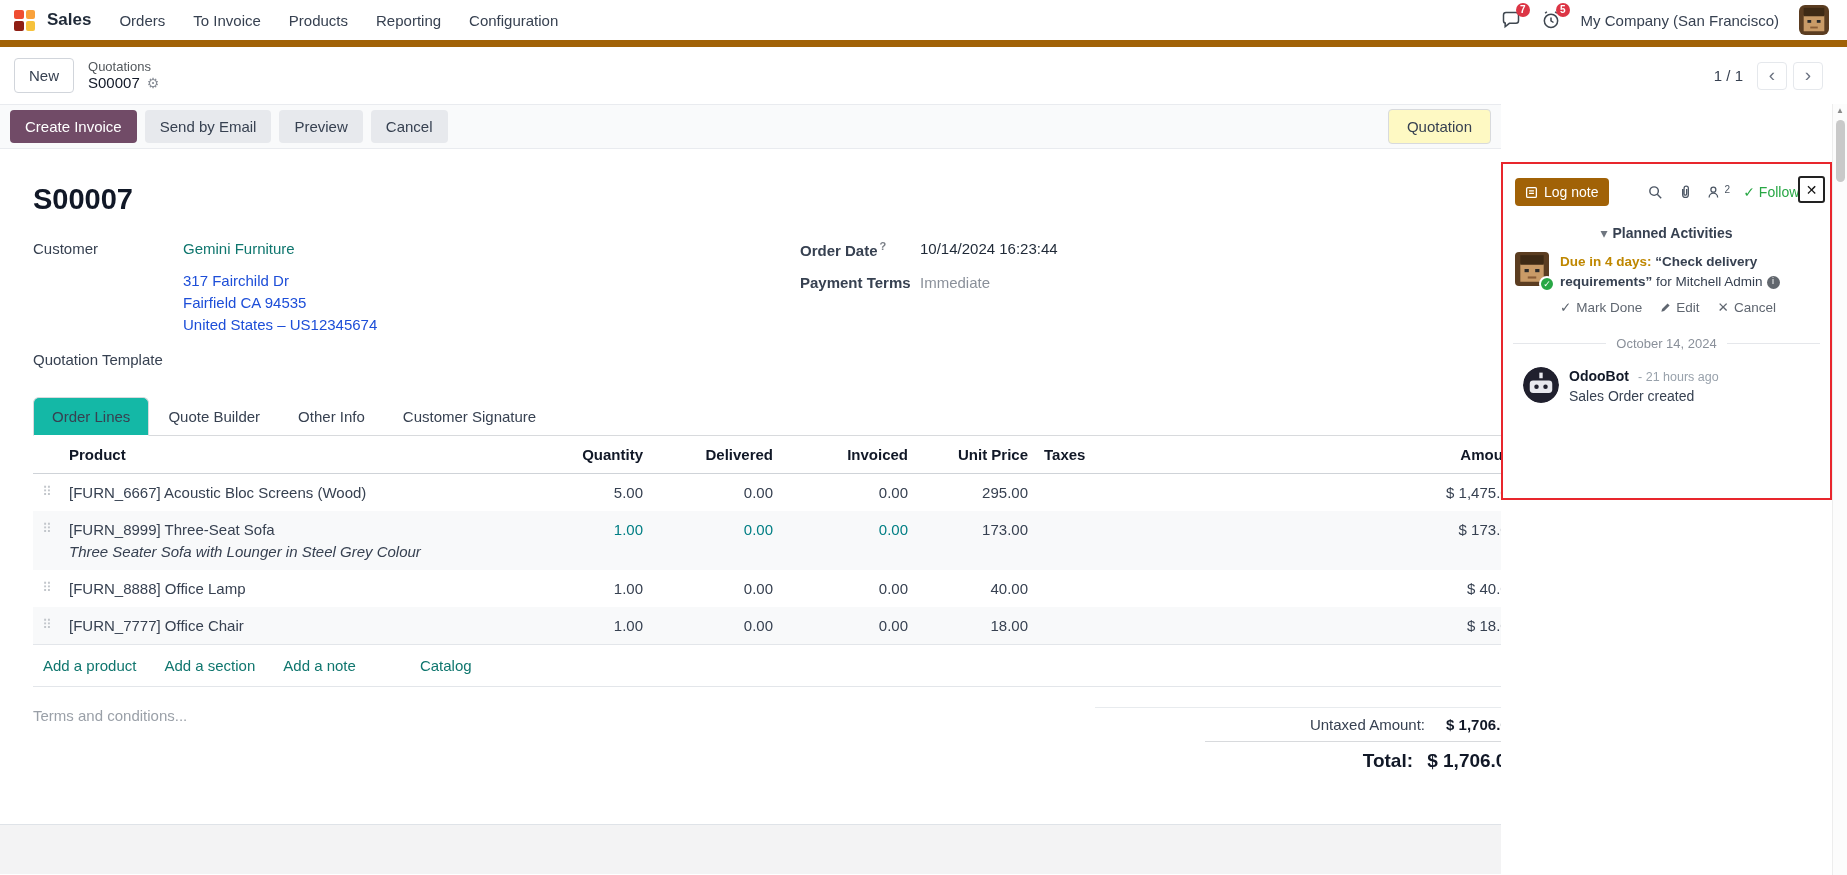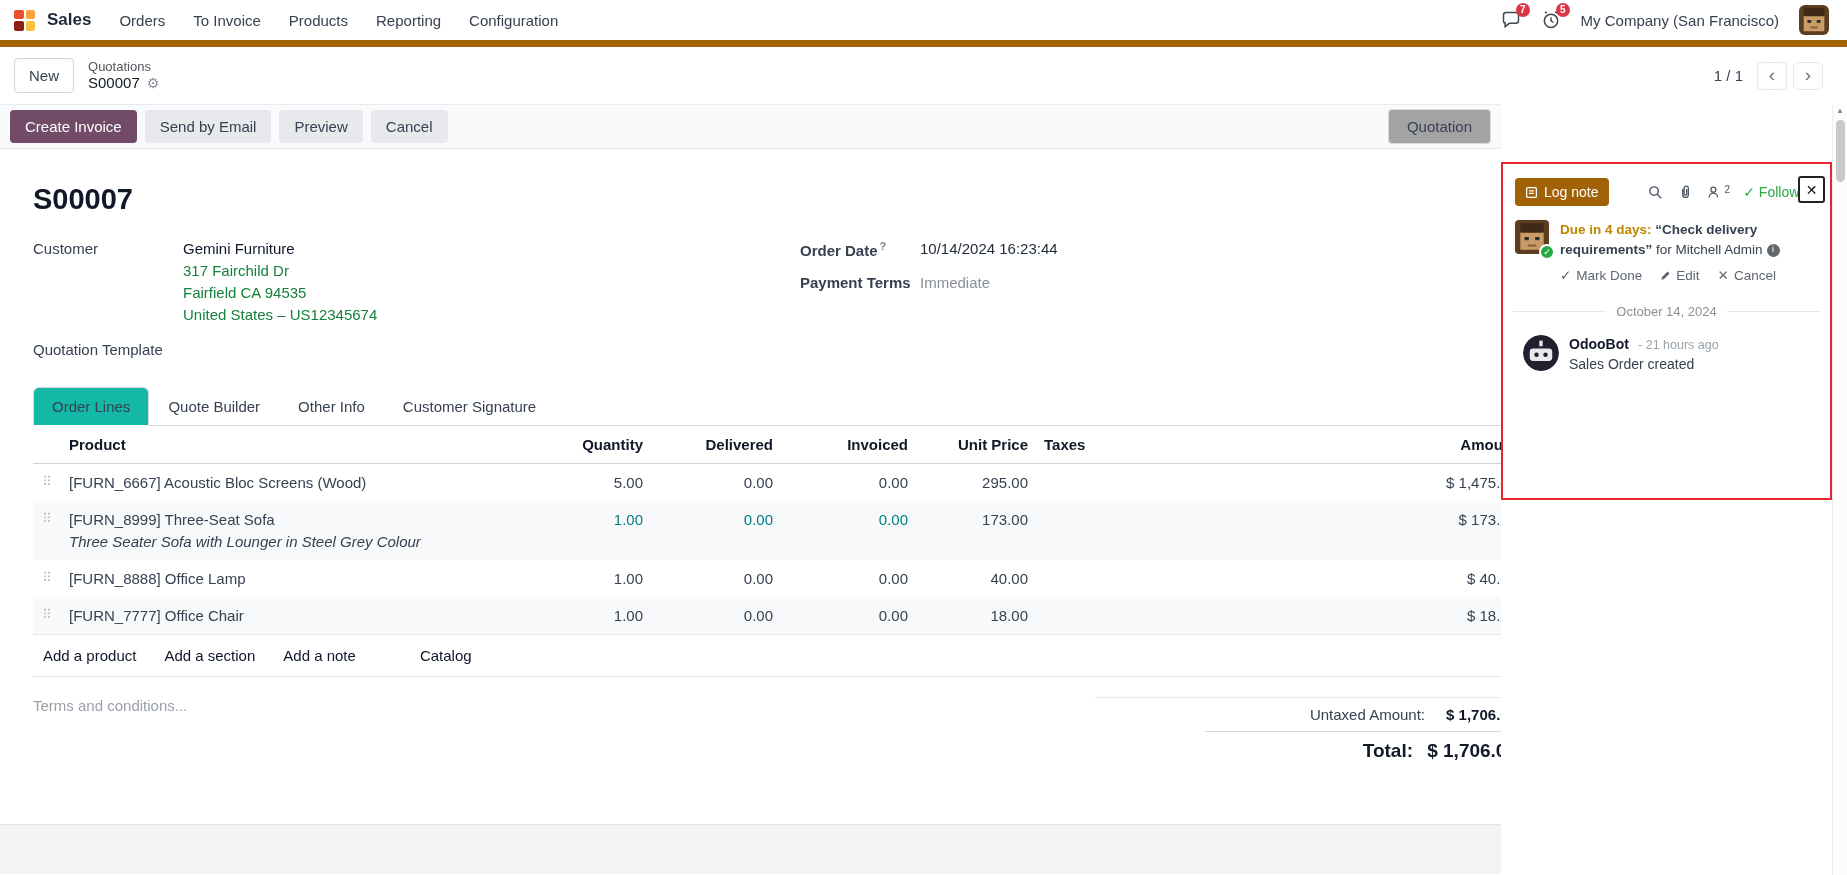--- a/index.html
+++ b/index.html
@@ -58,36 +58,36 @@
 
   .action-bar {
     width: 1501px; height: 45px; background: #f9fafb;
     border-top: 1px solid #e9ebef; border-bottom: 1px solid #e9ebef;
     display: flex; align-items: center; gap: 8px; padding: 0 10px;
   }
   .btn { font-size: 15px; border-radius: 4px; padding: 8px 15px; border: none; cursor: pointer; font-family: inherit; }
   .btn-primary { background: #714B67; color: #fff; }
   .btn-secondary { background: #e7e9ed; color: #374151; }
   .stage-badge {
-    margin-left: auto; background: #a3a3a3; border: 1px solid #d8dadd; border-radius: 4px;
+    margin-left: auto; background: #fef9c3; border: 1px solid #d8dadd; border-radius: 4px;
     padding: 8px 18px; font-size: 15px; color: #374151; cursor: pointer;
   }
 
   .sheet { padding: 30px 0 0 33px; height: 676px; border-bottom: 1px solid #dfe3e8; overflow: hidden; }
   .below-sheet { height: 49px; background: #f3f3f4; }
 
   .sheet-title { font-size: 29px; font-weight: 700; color: #111827; margin: 4px 0 24px; }
 
   .fields { display: flex; font-size: 15px; }
   .fg-left { width: 767px; }
   .frow { display: flex; }
   .flabel { width: 150px; color: #374151; }
   .flabel-r { width: 120px; color: #374151; font-weight: 700; }
-  .link { color: #0f172a; cursor: pointer; }
-  .addr { margin-left: 150px; line-height: 1.45; margin-top: 3px; color: #15803d; }
+  .link { color: #0f766e; cursor: pointer; }
+  .addr { margin-left: 150px; line-height: 1.45; margin-top: 13px; color: #1d4ed8; }
   .tmpl-row { margin-top: 16px; color: #374151; }
   .fg-right .frow { margin-bottom: 15px; }
   .fval { color: #1f2937; cursor: pointer; }
   .muted-val { color: #8a909a; cursor: pointer; }
   .help-sup { font-size: 11px; color: #7a7f87; vertical-align: super; margin-left: 2px; cursor: help; }
 
   
   .tabs { margin-top: 28px; display: flex; width: 1492px; border-bottom: 1px solid #d8dadd; }
   .tab { padding: 10px 18px; font-size: 15px; color: #374151; cursor: pointer; position: relative; top: 1px; background: transparent; border: 1px solid transparent; }
   .tab.active { background: #14b8a6; border: 1px solid #d8dadd; border-bottom-color: #fff; border-radius: 6px 6px 0 0; }
@@ -406,20 +406,23 @@
               </svg>
               <sup>2</sup>
             </span>
             <span class="following">
               <span>✓</span>
               <span>Following</span>
             </span>
           </div>
         </div>
 
+        <div class="planned-header">
+          <span class="chev">▾</span><span>Planned Activities</span>
+        </div>
 
         <div class="activity">
           <div class="act-avatar">
             <div class="img-clip">
               <svg viewBox="0 0 32 32">
                 <rect width="32" height="32" fill="#5b3d21"></rect>
                   <rect x="5" y="11" width="22" height="17" fill="#c99b67"></rect>
                 <rect x="5" y="3" width="22" height="9" fill="#3e2a15"></rect>
                 <rect x="9" y="16" width="4" height="3" fill="#2b2b2b"></rect>
                   <rect x="19" y="16" width="4" height="3" fill="#2b2b2b"></rect>

